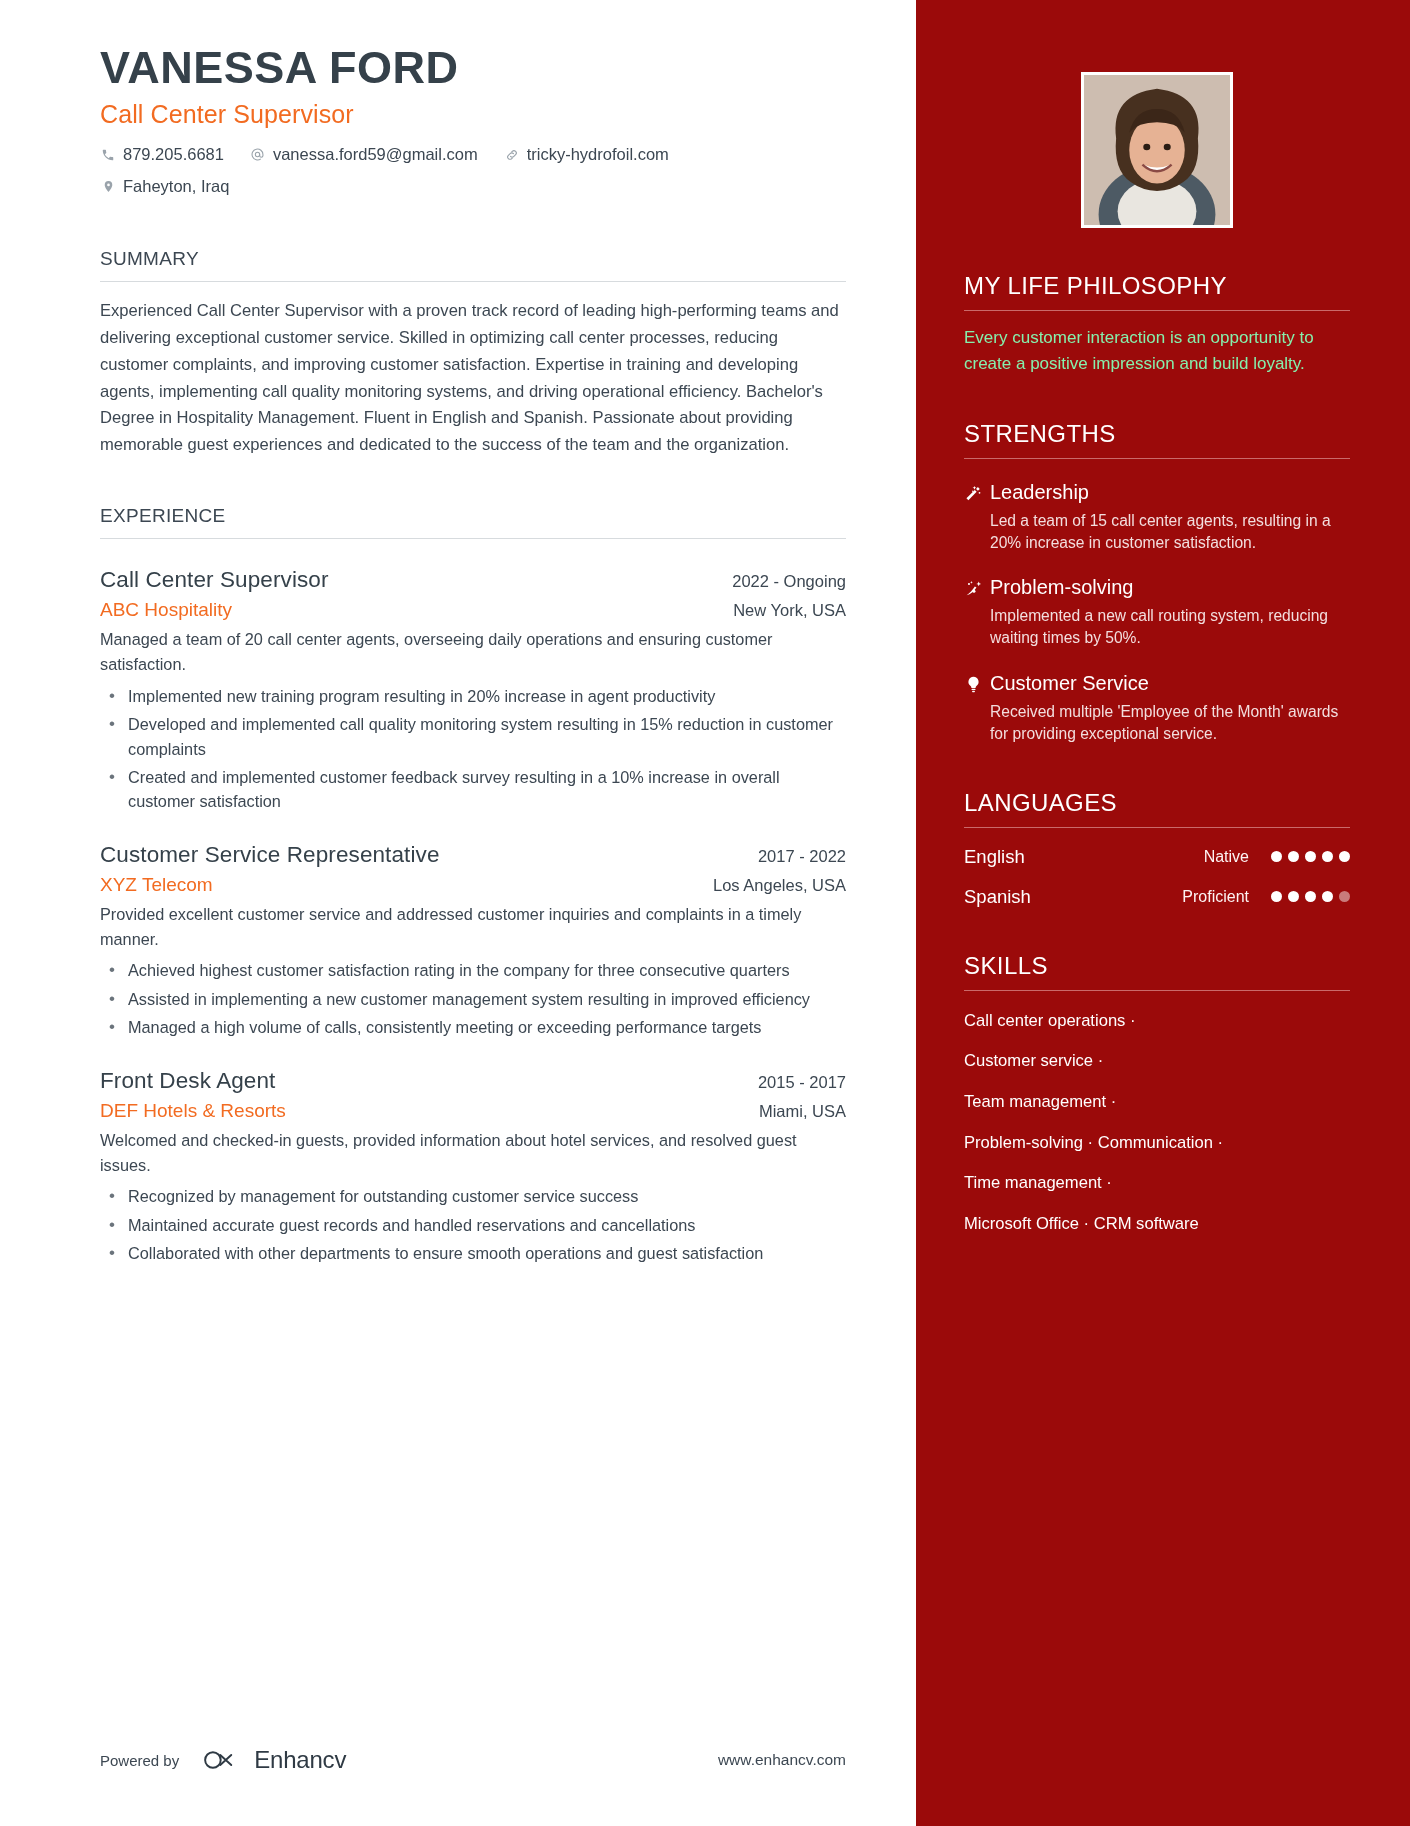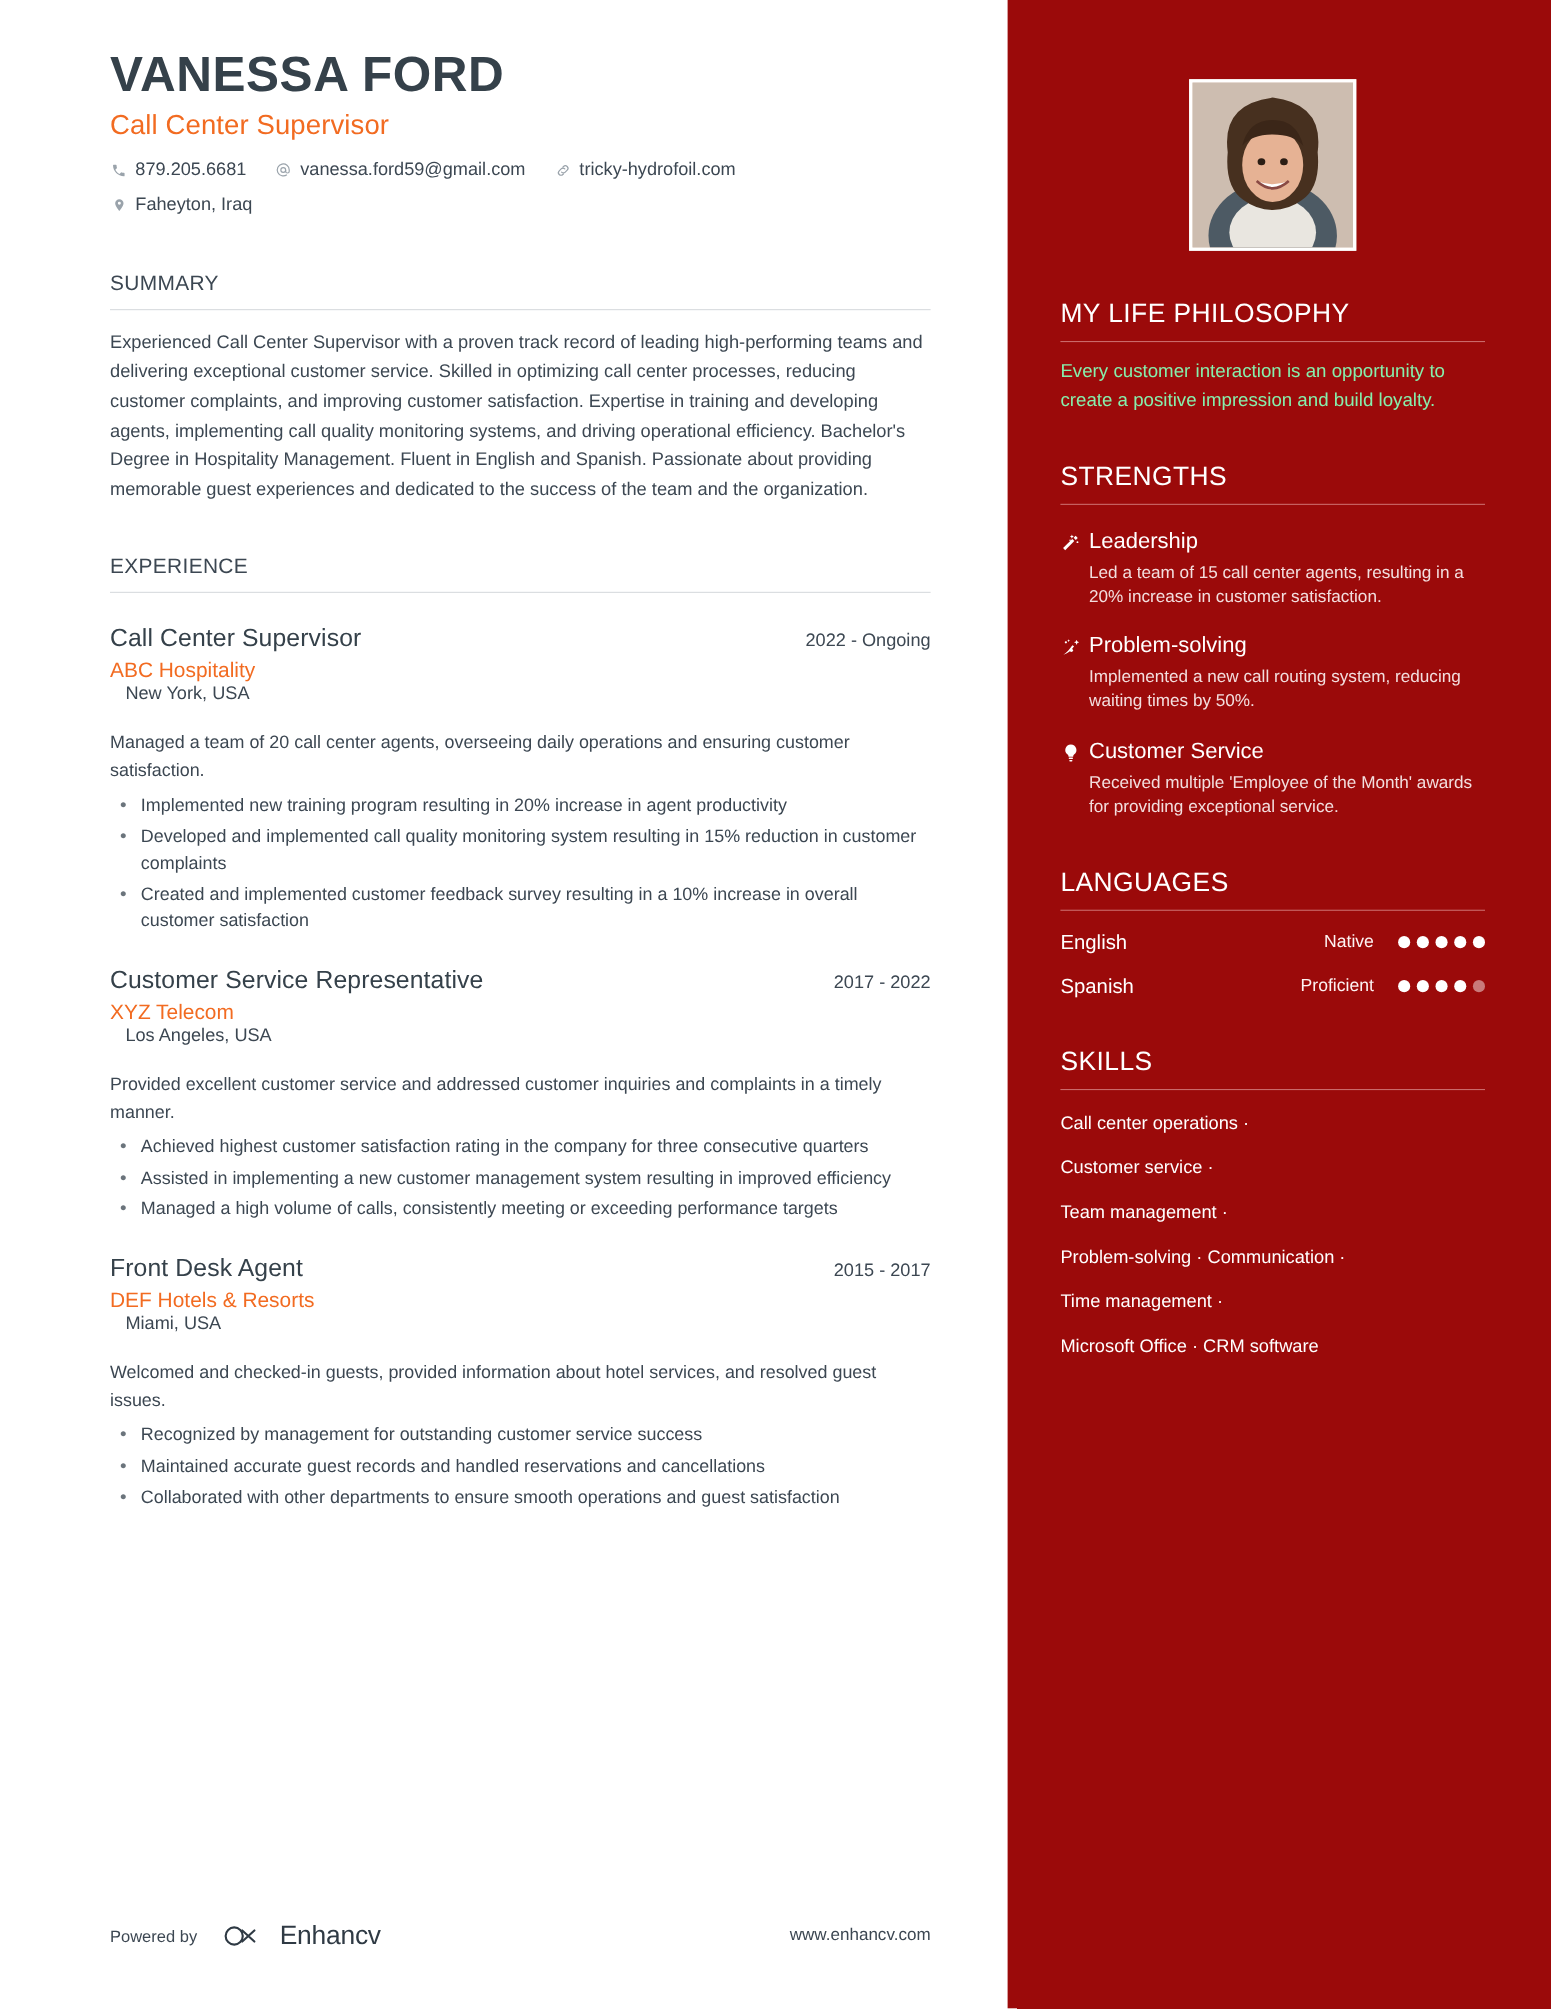--- a/index.html
+++ b/index.html
@@ -70,26 +70,25 @@
   .job { margin-top: 28px; }
   .job:first-of-type { margin-top: 22px; }
   .job-head {
     display: flex; justify-content: space-between; align-items: baseline;
   }
   .job-title { font-size: 22.5px; color: #35414a; letter-spacing: 0.1px; }
   .job-dates { font-size: 16.5px; color: #3c4752; white-space: nowrap; padding-left: 14px;}
   .job-sub {
     display: flex; justify-content: space-between; align-items: baseline;
     margin-top: 6px;
-    flex-direction: column;
   }
   .job-company { font-size: 19px; color: #f26b21; }
   .job-location { font-size: 16.5px; color: #3c4752; white-space: nowrap; padding-left: 14px;}
   .job-desc {
-    font-size: 16.3px; color: #3c4752; line-height: 1.55; margin-top: 23px;
+    font-size: 16.3px; color: #3c4752; line-height: 1.55; margin-top: 6px;
   }
   ul.bullets { list-style: none; margin-top: 6px; }
   ul.bullets li {
     position: relative;
     padding-left: 28px;
     font-size: 16.3px;
     color: #3c4752;
     line-height: 1.5;
     margin-top: 4px;
   }

